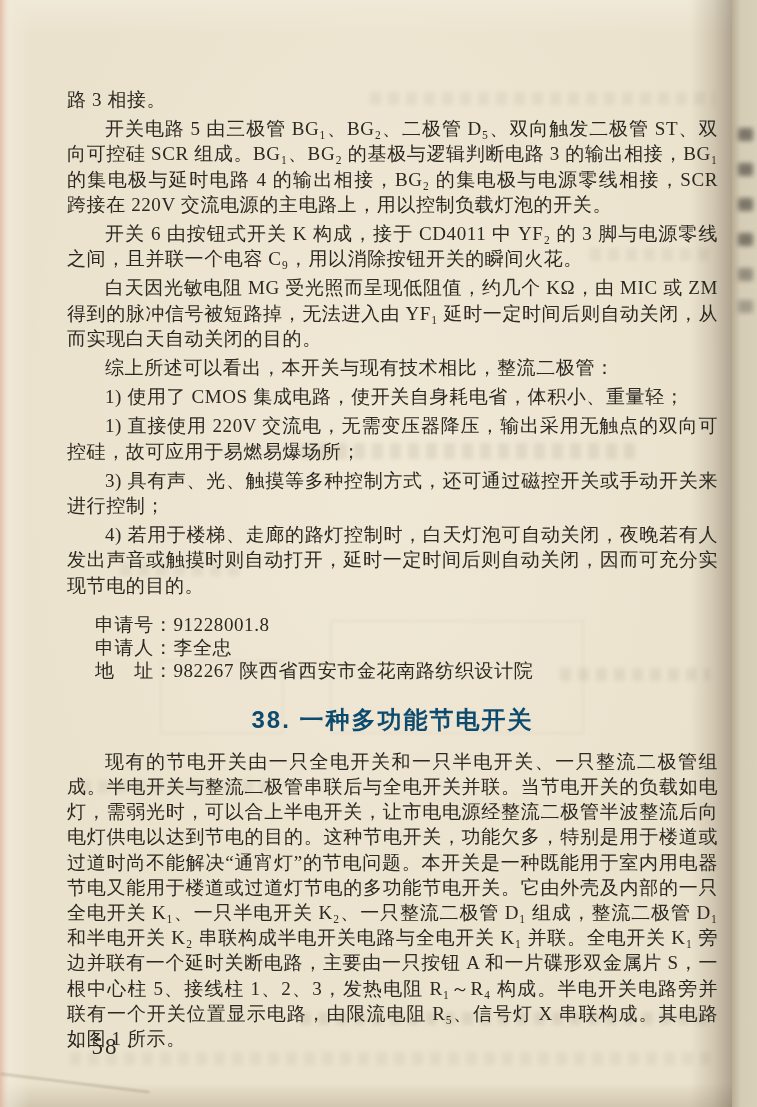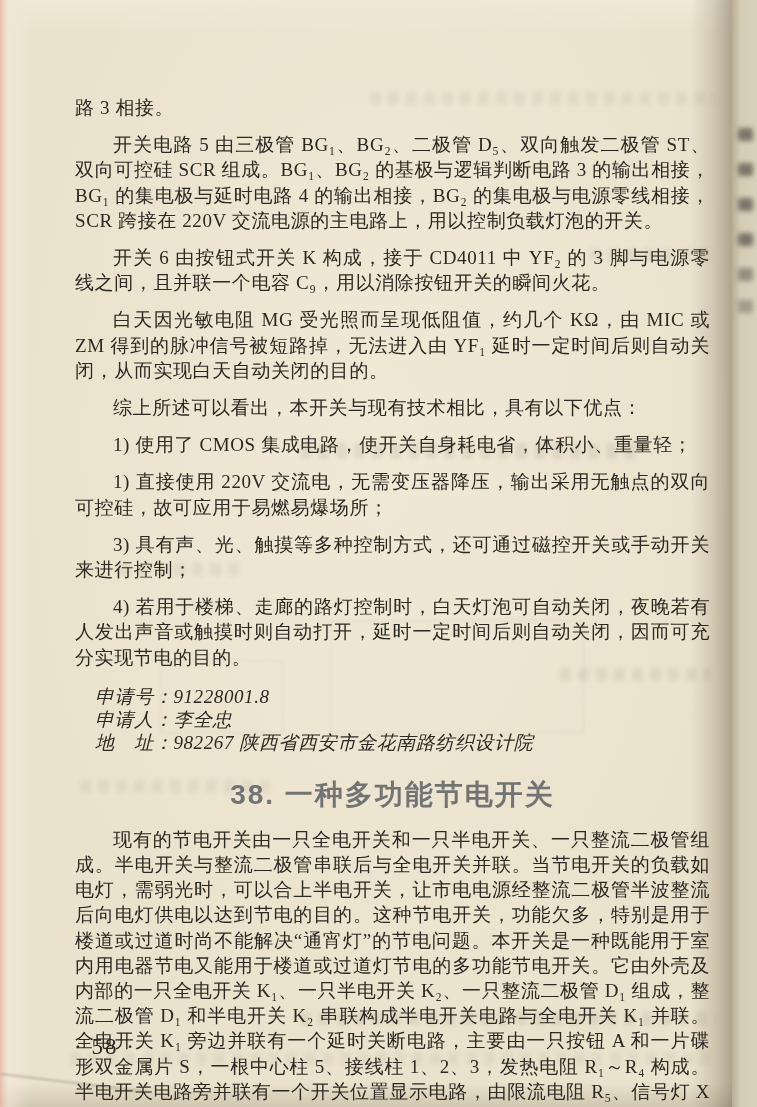--- a/index.html
+++ b/index.html
@@ -52,32 +52,32 @@
   .crease {
     position: absolute; left: 0; top: 1082px; width: 150px; height: 2px;
     background: rgba(120,105,80,.35); transform: rotate(7deg); filter: blur(1px);
     pointer-events: none;
   }
 
   .content {
     position: absolute; left: 63px; top: 83px; width: 659px;
   }
   p.para {
-    margin: 12px; font-size: 19px; line-height: 25.2px;
+    margin: 4px; font-size: 19px; line-height: 25.2px;
     text-align: justify; text-indent: 2em; letter-spacing: .6px;
   }
   p.no-indent { text-indent: 0; }
 
-  .applicant { margin: 15px 0 12px 2em; font-style: italic; }
+  .applicant { margin: 15px 0 12px 2em; }
   .applicant-row { font-size: 19px; line-height: 23px; letter-spacing: .6px; }
 
   h2.section-heading {
     margin: 22px 0 13px 0; text-align: center;
     font-family: "Liberation Sans", "DejaVu Sans", sans-serif;
-    font-weight: bold; font-size: 28px; letter-spacing: 2px; color: #737373;
+    font-weight: bold; font-size: 24px; letter-spacing: 2px; color: #0c4a6e;
   }
 
   .page-number {
     position: absolute; left: 74px; top: 1034px;
     font-size: 23px; letter-spacing: 2px;
   }
 </style>
 </head>
 <body>
 
@@ -106,21 +106,21 @@
 </div>
 <div class="crease"></div>
 
 <div class="content">
 
   <p class="para no-indent">路 3 相接。</p>
 
   <p class="para">开关电路 5 由三极管 BG₁、BG₂、二极管 D₅、双向触发二极管 ST、双向可控硅 SCR 组成。BG₁、BG₂ 的基极与逻辑判断电路 3 的输出相接，BG₁ 的集电极与延时电路 4 的输出相接，BG₂ 的集电极与电源零线相接，SCR 跨接在 220V 交流电源的主电路上，用以控制负载灯泡的开关。</p>
   <p class="para">开关 6 由按钮式开关 K 构成，接于 CD4011 中 YF₂ 的 3 脚与电源零线之间，且并联一个电容 C₉，用以消除按钮开关的瞬间火花。</p>
   <p class="para">白天因光敏电阻 MG 受光照而呈现低阻值，约几个 KΩ，由 MIC 或 ZM 得到的脉冲信号被短路掉，无法进入由 YF₁ 延时一定时间后则自动关闭，从而实现白天自动关闭的目的。</p>
-  <p class="para">综上所述可以看出，本开关与现有技术相比，具有以下优点：</p>
+  <p class="para">综上所述可以看出，本开关与现有技术相比，整流二极管：</p>
 
   <p class="para">1) 使用了 CMOS 集成电路，使开关自身耗电省，体积小、重量轻；</p>
   <p class="para">1) 直接使用 220V 交流电，无需变压器降压，输出采用无触点的双向可控硅，故可应用于易燃易爆场所；</p>
   <p class="para">3) 具有声、光、触摸等多种控制方式，还可通过磁控开关或手动开关来进行控制；</p>
   <p class="para">4) 若用于楼梯、走廊的路灯控制时，白天灯泡可自动关闭，夜晚若有人发出声音或触摸时则自动打开，延时一定时间后则自动关闭，因而可充分实现节电的目的。</p>
 
   <div class="applicant">
     <div class="applicant-row">
       <span>申请号：</span><span>91228001.8</span>
     </div>

